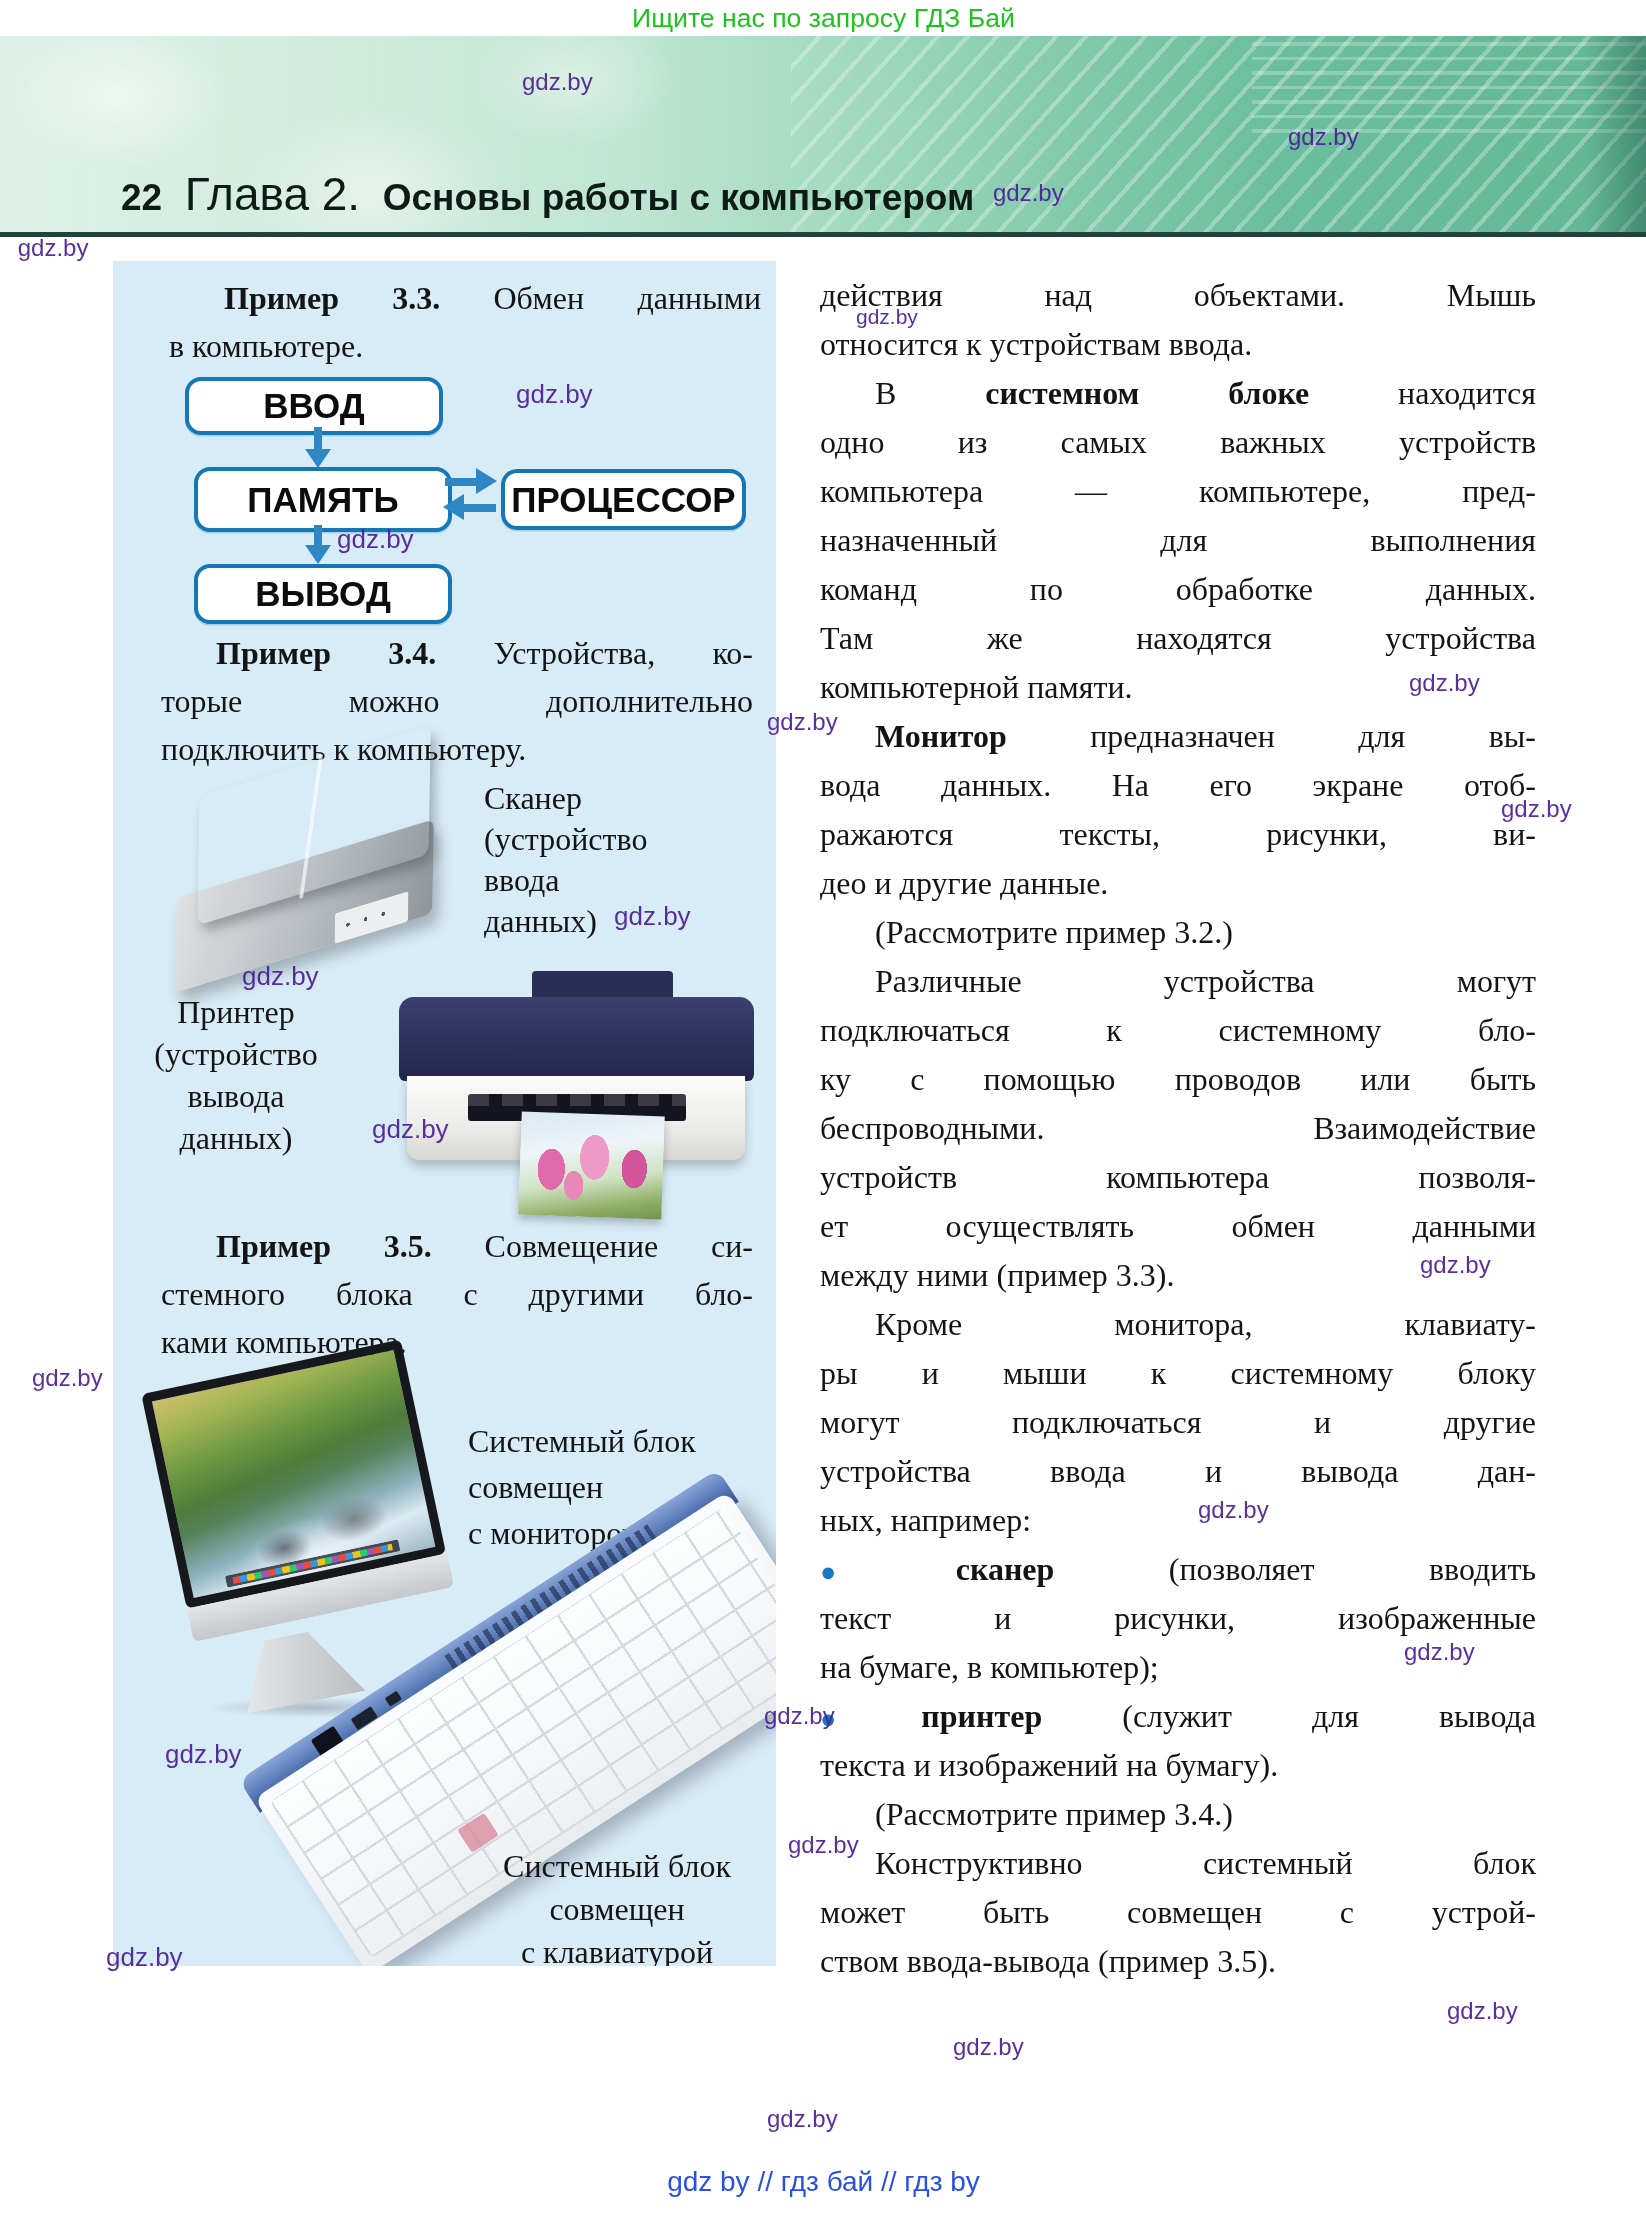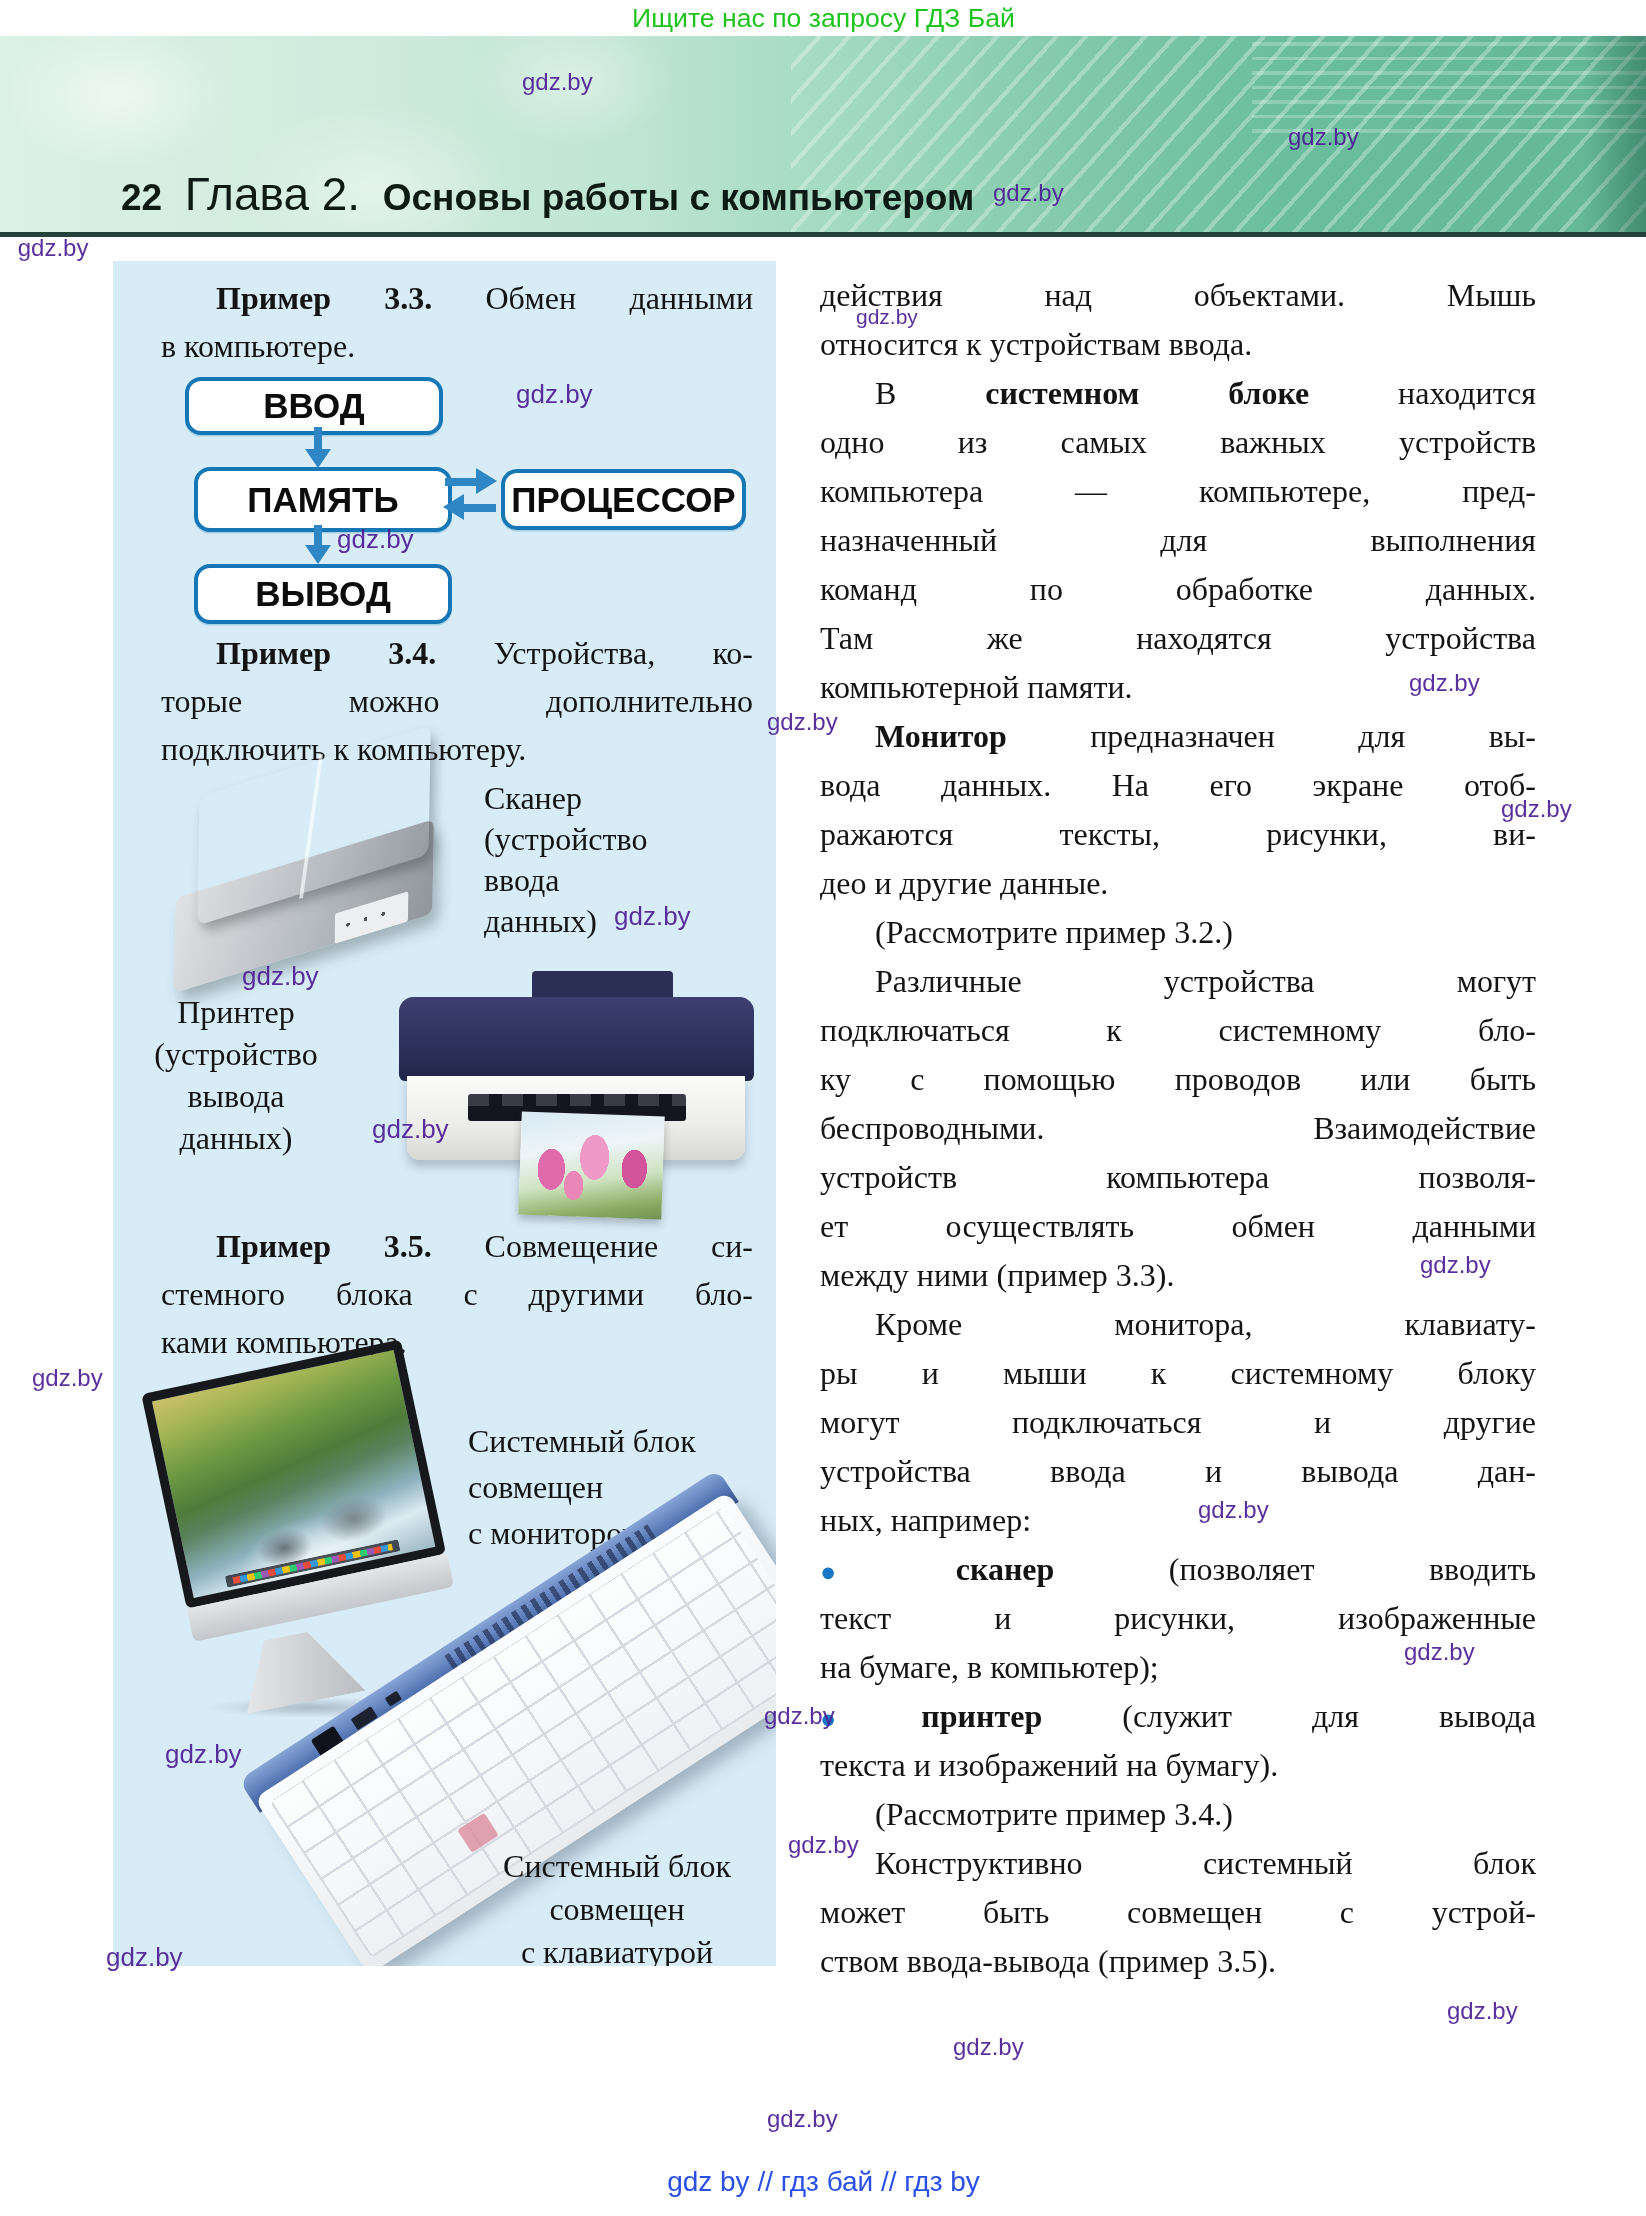--- a/index.html
+++ b/index.html
@@ -152,21 +152,21 @@
   <div class="abs bn-dark"></div>
   <div class="abs bhead">
     <span class="bh-num">22</span>
     <span class="bh-chap">Глава 2.</span>
     <span class="bh-title">Основы работы с компьютером</span>
   </div>
 </div>
 
 <div class="abs panel">
 
-  <div class="abs expar" style="left:48px;top:13px;">
+  <div class="abs expar" style="left:56px;top:13px;">
       <div class="tl j ind"><b>Пример 3.3.</b><span> Обмен данными</span></div>
       <div class="tl"><span>в компьютере.</span></div>
     </div>
 
   <div>
     <div class="dbox" style="left:72px;top:116px;width:250px;height:50px;">ВВОД</div>
     <div class="shaft" style="left:201px;top:166px;width:8px;height:24px;"></div>
     <div class="tri down" style="left:192px;top:188px;"></div>
     <div class="dbox" style="left:81px;top:206px;width:250px;height:57px;">ПАМЯТЬ</div>
     <div class="dbox" style="left:388px;top:208px;width:237px;height:53px;">ПРОЦЕССОР</div>

